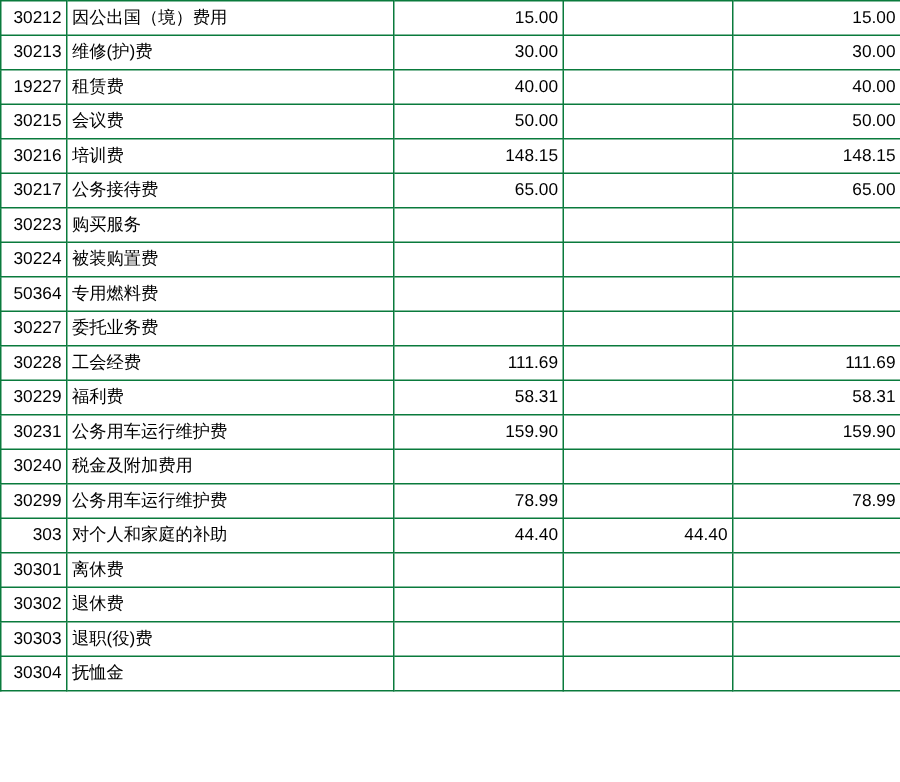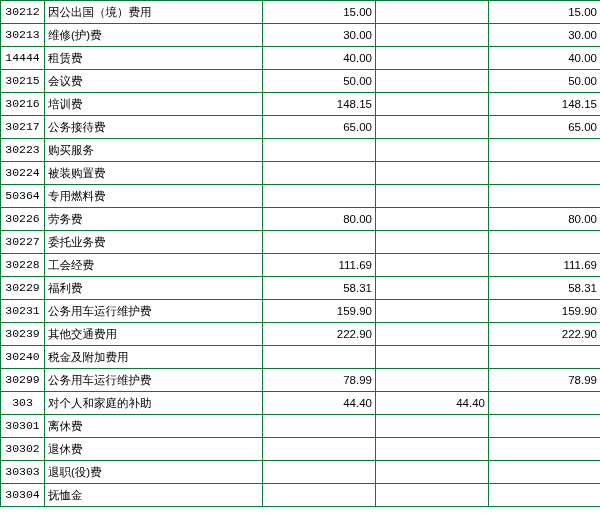--- a/index.html
+++ b/index.html
@@ -34,23 +34,23 @@
     border: 1px solid #0a7a3c;
     height: 22px;
     padding: 0 3px;
     font-size: 11.5px;
     color: #000000;
     line-height: 20px;
     overflow: hidden;
     white-space: nowrap;
   }
   td.code {
-    text-align: center;
+    text-align: right;
     padding-left: 4px;
-    font-family: Liberation Mono, monospace;
+    font-family: Liberation Sans, sans-serif;
   }
   td.name {
     text-align: left;
     padding-left: 6px;
     font-size: 12px;
   }
   td.num {
     text-align: right;
     padding-right: 7px;
     font-family: "Liberation Sans", sans-serif;
@@ -78,21 +78,21 @@
         <td class="num">15.00</td>
       </tr>
       <tr>
         <td class="code">30213</td>
         <td class="name">维修(护)费</td>
         <td class="num">30.00</td>
         <td class="num"></td>
         <td class="num">30.00</td>
       </tr>
       <tr>
-        <td class="code">14444</td>
+        <td class="code">19227</td>
         <td class="name">租赁费</td>
         <td class="num">40.00</td>
         <td class="num"></td>
         <td class="num">40.00</td>
       </tr>
       <tr>
         <td class="code">30215</td>
         <td class="name">会议费</td>
         <td class="num">50.00</td>
         <td class="num"></td>
@@ -127,27 +127,20 @@
         <td class="num"></td>
       </tr>
       <tr>
         <td class="code">50364</td>
         <td class="name">专用燃料费</td>
         <td class="num"></td>
         <td class="num"></td>
         <td class="num"></td>
       </tr>
       <tr>
-        <td class="code">30226</td>
-        <td class="name">劳务费</td>
-        <td class="num">80.00</td>
-        <td class="num"></td>
-        <td class="num">80.00</td>
-      </tr>
-      <tr>
         <td class="code">30227</td>
         <td class="name">委托业务费</td>
         <td class="num"></td>
         <td class="num"></td>
         <td class="num"></td>
       </tr>
       <tr>
         <td class="code">30228</td>
         <td class="name">工会经费</td>
         <td class="num">111.69</td>
@@ -160,27 +153,20 @@
         <td class="num">58.31</td>
         <td class="num"></td>
         <td class="num">58.31</td>
       </tr>
       <tr>
         <td class="code">30231</td>
         <td class="name">公务用车运行维护费</td>
         <td class="num">159.90</td>
         <td class="num"></td>
         <td class="num">159.90</td>
-      </tr>
-      <tr>
-        <td class="code">30239</td>
-        <td class="name">其他交通费用</td>
-        <td class="num">222.90</td>
-        <td class="num"></td>
-        <td class="num">222.90</td>
       </tr>
       <tr>
         <td class="code">30240</td>
         <td class="name">税金及附加费用</td>
         <td class="num"></td>
         <td class="num"></td>
         <td class="num"></td>
       </tr>
       <tr>
         <td class="code">30299</td>

